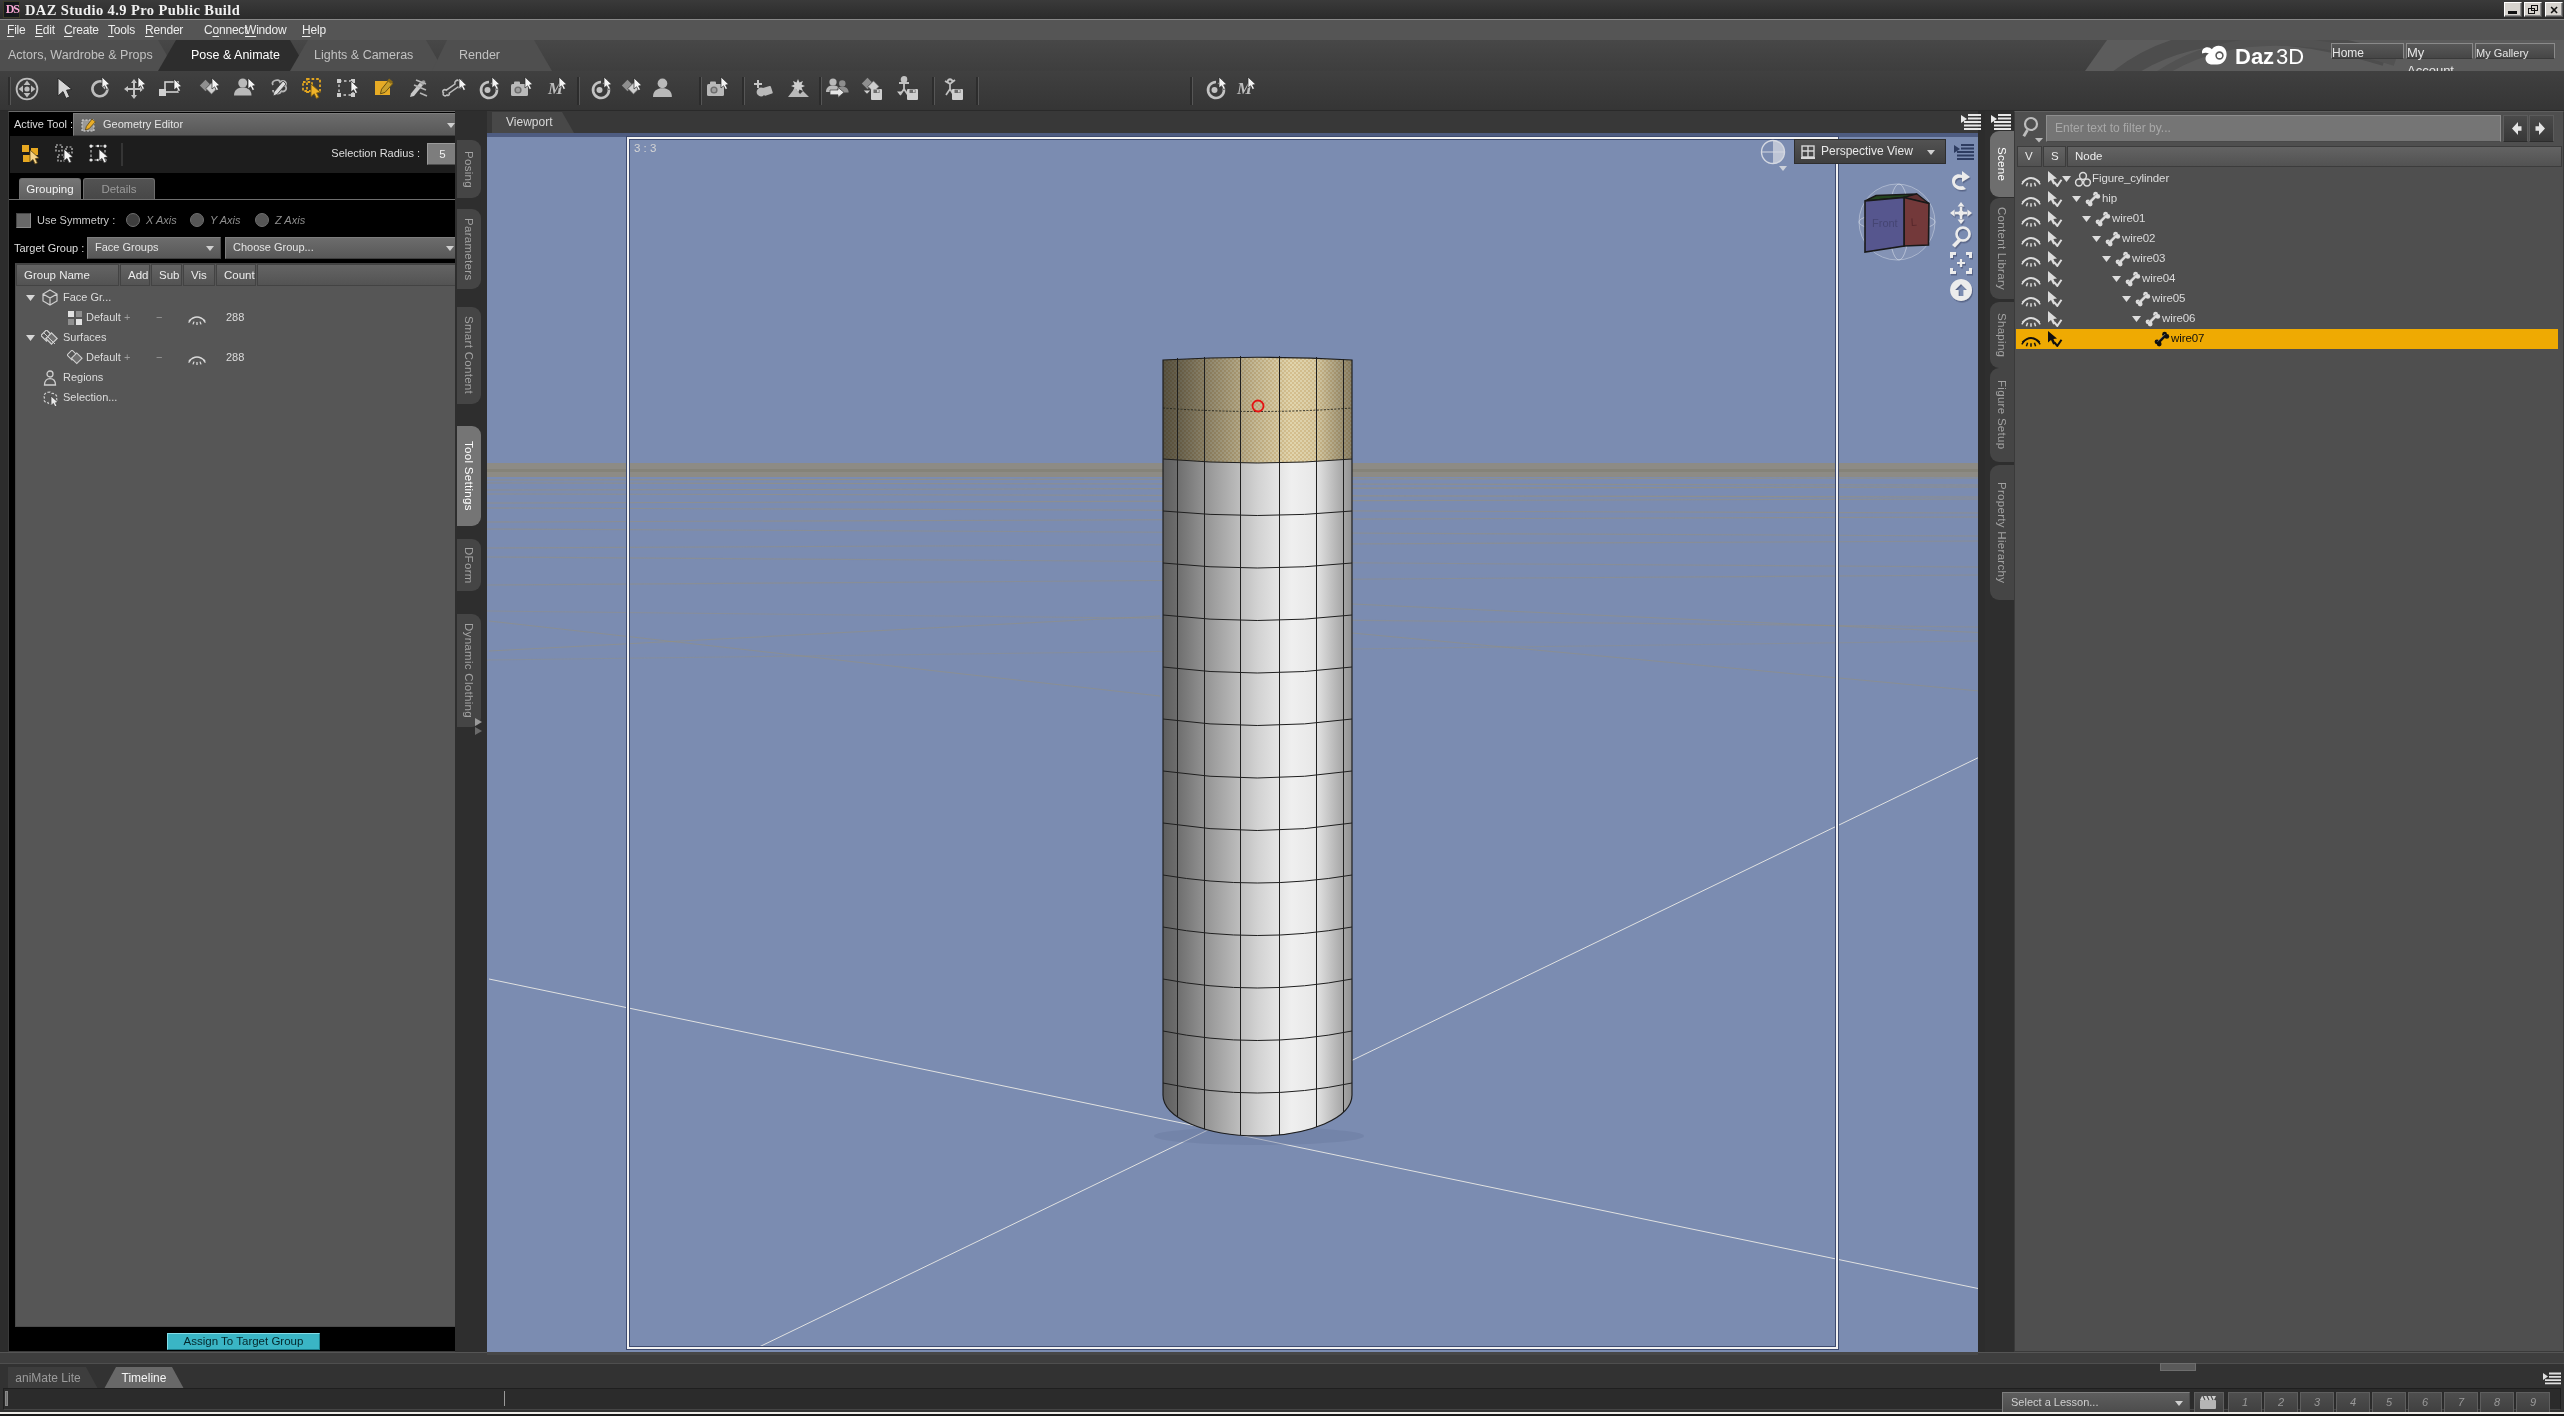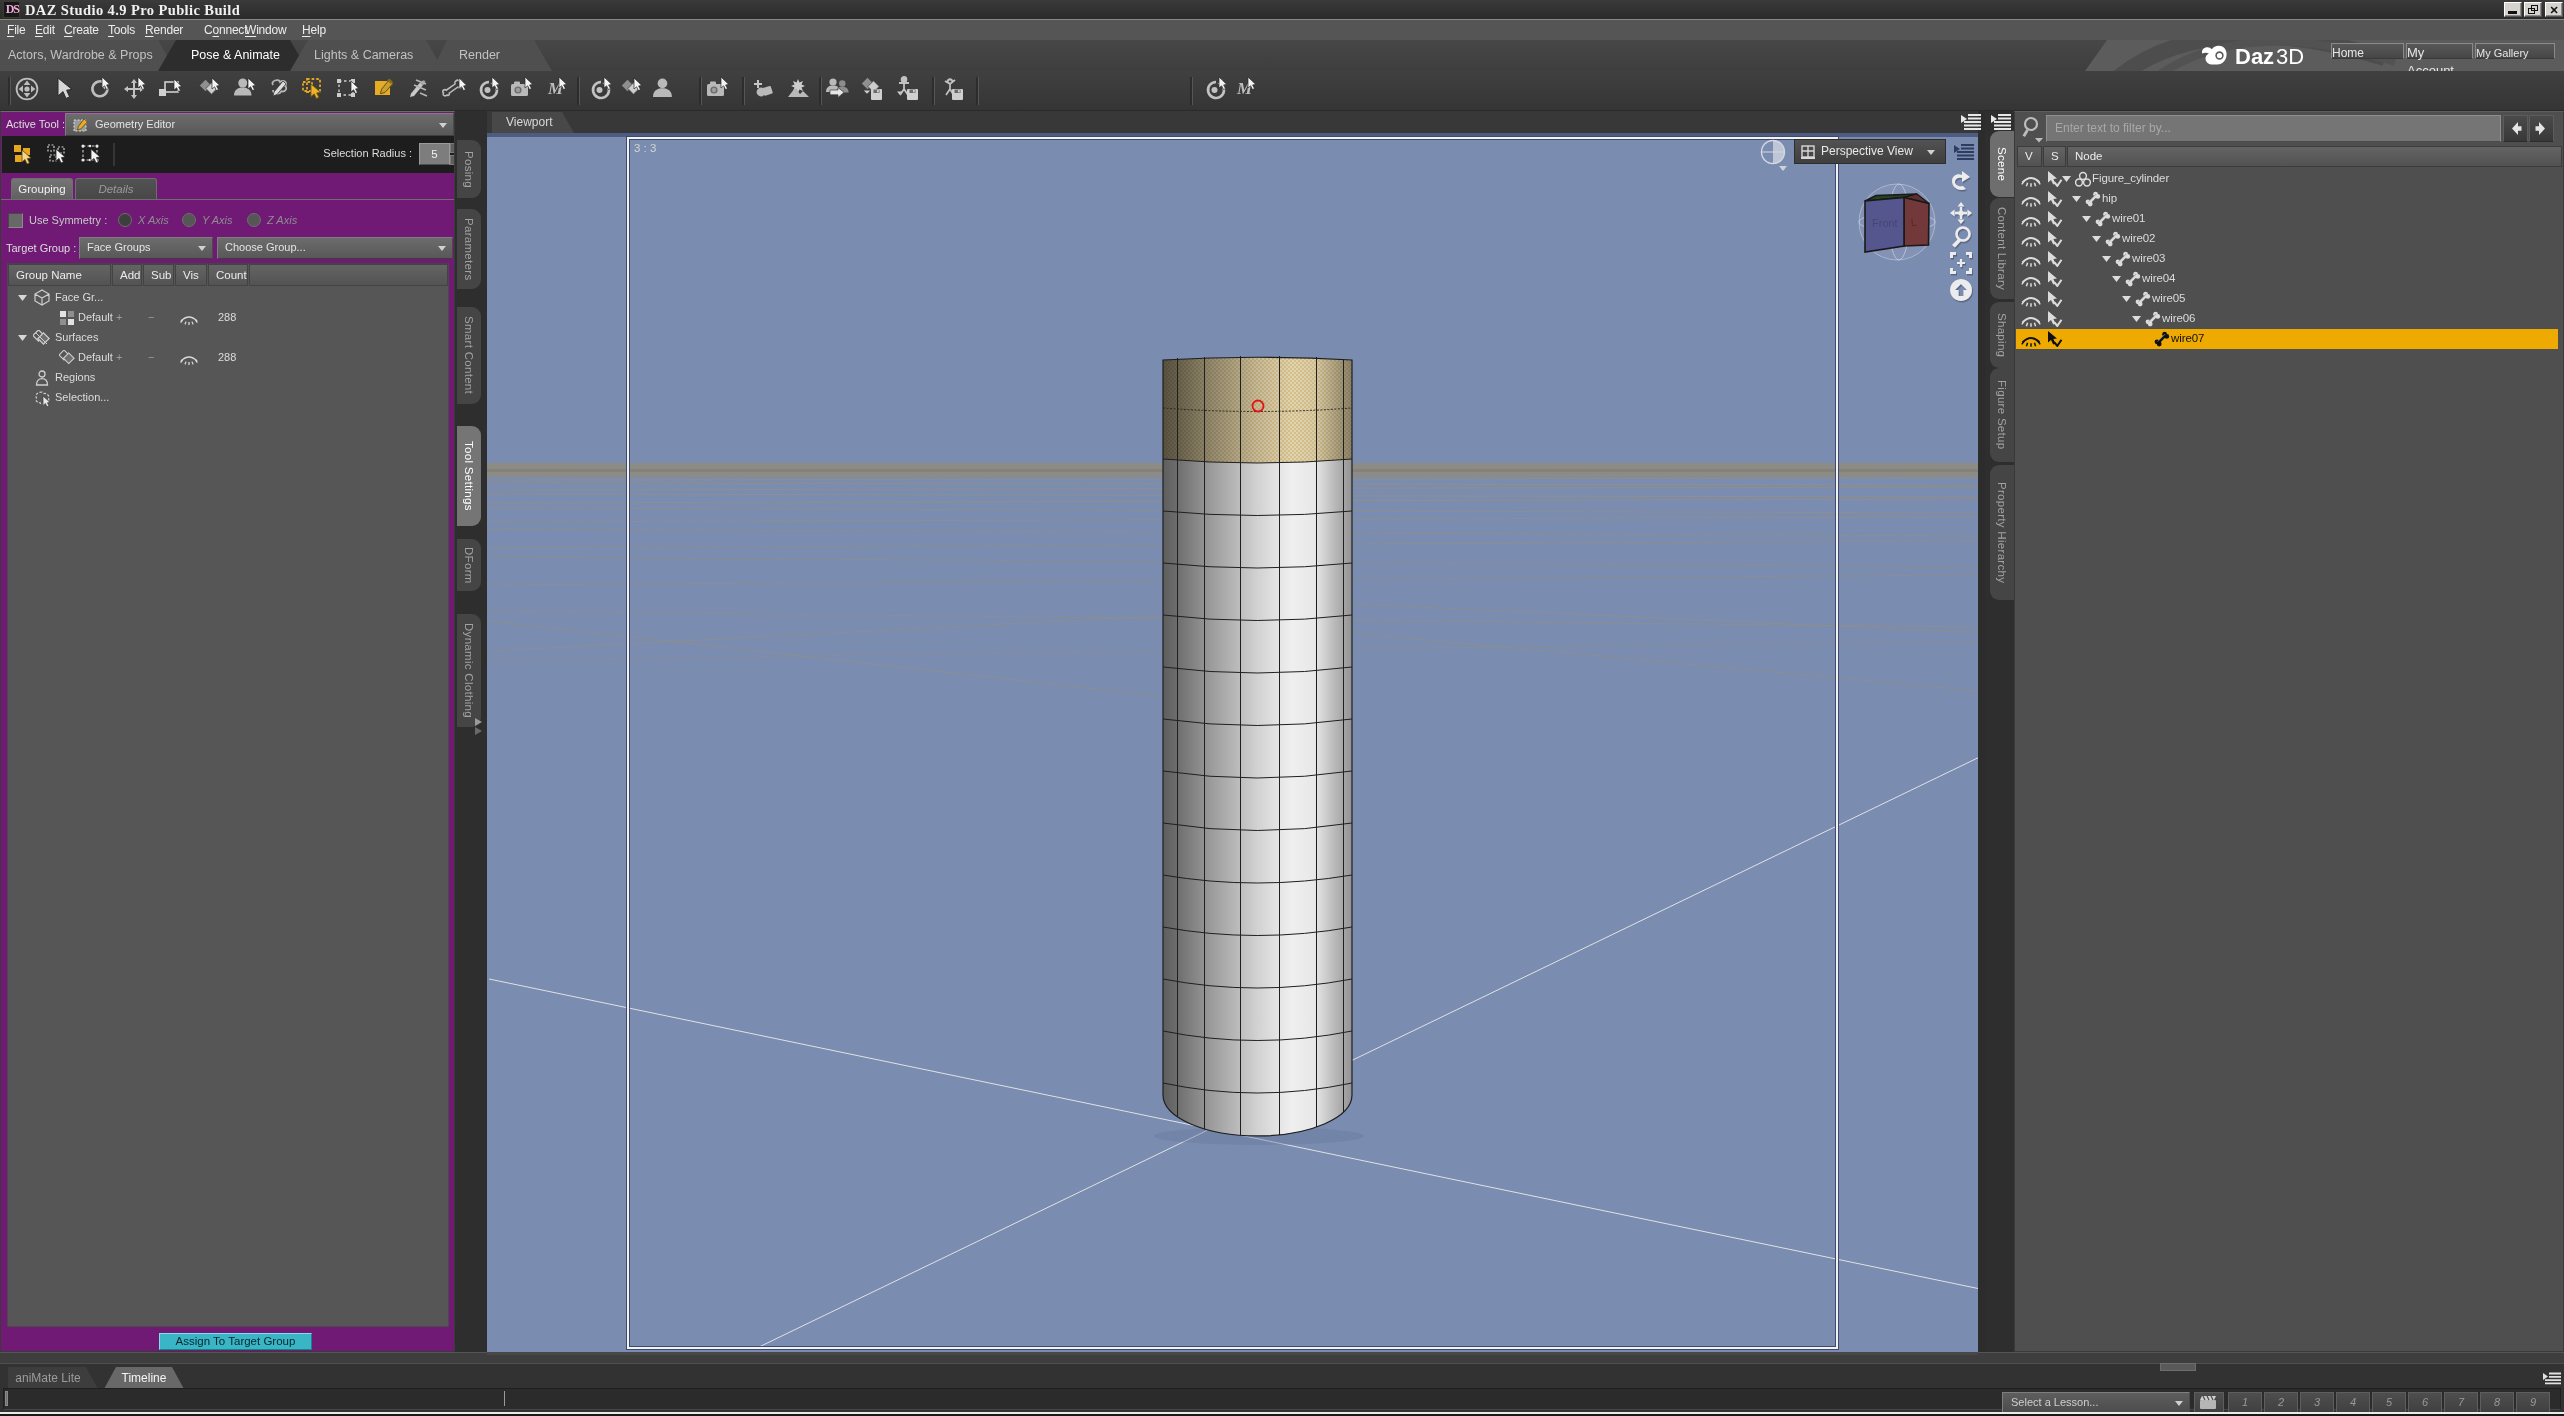--- a/index.html
+++ b/index.html
@@ -16,21 +16,21 @@
 
 #tabrow{position:absolute;left:0;top:40px;width:2564px;height:31px;background:linear-gradient(#474747,#3e3e3e);}
 .mtab{position:absolute;top:0;height:31px;line-height:30px;font-size:12.5px;color:#c2c2c2;background:#4f4f4f;}
 .mtab.active{background:#2d2d2d;color:#ffffff;}
 #logoarea{position:absolute;left:2085px;top:40px;width:479px;height:31px;background:#5c5c5c;overflow:hidden;clip-path:polygon(22px 0,479px 0,479px 31px,0 31px);}
 .topbtn{position:absolute;top:3px;height:16px;background:linear-gradient(#585858,#464646);border:1px solid #8a8a8a;border-bottom-color:#3a3a3a;color:#e6e6e6;font-size:12px;line-height:18px;}
 
 #toolbar{position:absolute;left:0;top:71px;width:2564px;height:40px;background:linear-gradient(#404040,#353535);border-bottom:1px solid #2a2a2a;}
 
 #bottomstrip{position:absolute;left:0;top:1352px;width:2564px;height:11px;background:#3e3e3e;border-top:1px solid #555;}
-#leftpanel{position:absolute;left:0;top:111px;width:455px;height:1241px;background:#701a75;border:1px solid #3a3a3a;border-top-color:#6a6a6a;overflow:hidden;}
+#leftpanel{position:absolute;left:8px;top:111px;width:455px;height:1241px;background:#000000;border:1px solid #3a3a3a;border-top-color:#6a6a6a;overflow:hidden;}
 #lefttabs{position:absolute;left:455px;top:111px;width:32px;height:1241px;background:#2e2e2e;}
 #righttabs{position:absolute;left:1985px;top:111px;width:29px;height:1241px;background:#2e2e2e;}
 .vtab{position:absolute;width:24px;border-radius:0 9px 9px 0;background:#454545;color:#a2a2a2;writing-mode:vertical-rl;text-align:center;font-size:11.5px;letter-spacing:0.3px;}
 .vtab.active{background:#757575;color:#ffffff;}
 .vtabR{position:absolute;width:24px;border-radius:9px 0 0 9px;background:#454545;color:#a2a2a2;writing-mode:vertical-rl;text-align:center;font-size:11.5px;letter-spacing:0.3px;}
 .vtabR.active{background:#6e6e6e;color:#ffffff;}
 
 #viewport{position:absolute;left:487px;top:111px;width:1491px;height:1244px;background:#383838;}
 #vphead{position:absolute;left:0;top:0;width:1491px;height:22px;background:#383838;}
 #vptab{position:absolute;left:5px;top:1px;width:82px;height:21px;background:#484848;clip-path:polygon(0 0,70px 0,82px 100%,0 100%);color:#d8d8d8;font-size:12px;line-height:21px;padding-left:14px;}
@@ -368,21 +368,21 @@
         <path d="M112,7 v23" stroke="#3e3e3e" stroke-width="1.5"></path>
       </svg>
       <div class="lpl" style="left:300px;top:11px;width:110px;text-align:right;">Selection Radius :</div>
       <div style="position:absolute;left:417px;top:7px;width:31px;height:22px;background:#7d7d7d;border:1px solid #9b9b9b;border-bottom-color:#4e4e4e;color:#f0f0f0;text-align:center;line-height:20px;font-size:11.5px;">5</div>
       <div style="position:absolute;left:448px;top:7px;width:6px;height:22px;">
         <div style="position:absolute;left:0;top:0;width:6px;height:10px;background:#5e5e5e;border:1px solid #7a7a7a;"></div>
         <div style="position:absolute;left:0;top:12px;width:6px;height:10px;background:#5e5e5e;border:1px solid #7a7a7a;"></div>
       </div>
     </div>
     <div class="gtab" style="left:10px;width:62px;background:linear-gradient(#757575,#5f5f5f);color:#f2f2f2;top:66px;">Grouping</div>
-    <div class="gtab" style="left:74px;width:82px;background:linear-gradient(#525252,#474747);color:#9b9b9b;top:66px;font-style:italic;">Details</div>
+    <div class="gtab" style="left:74px;width:72px;background:linear-gradient(#525252,#474747);color:#9b9b9b;top:66px;">Details</div>
     <div style="position:absolute;left:0;top:87px;width:453px;height:1px;background:#6e6e6e;"></div>
 
     <div style="position:absolute;left:7px;top:101px;width:15px;height:15px;background:#686868;border:1px solid #474747;border-bottom-color:#8a8a8a;border-right-color:#8a8a8a;"></div>
     <div class="lpl" style="left:28px;top:102px;color:#c9c9c9;">Use Symmetry :</div>
     <div style="position:absolute;left:117px;top:101px;width:14px;height:14px;border-radius:50%;background:#3e3e3e;border:1px solid #6e6e6e;"></div>
     <div class="lpl" style="left:137px;top:102px;color:#8e8e8e;font-style:italic;">X Axis</div>
     <div style="position:absolute;left:181px;top:101px;width:14px;height:14px;border-radius:50%;background:#565656;border:1px solid #6e6e6e;"></div>
     <div class="lpl" style="left:201px;top:102px;color:#8e8e8e;font-style:italic;">Y Axis</div>
     <div style="position:absolute;left:246px;top:101px;width:14px;height:14px;border-radius:50%;background:#565656;border:1px solid #6e6e6e;"></div>
     <div class="lpl" style="left:266px;top:102px;color:#8e8e8e;font-style:italic;">Z Axis</div>

